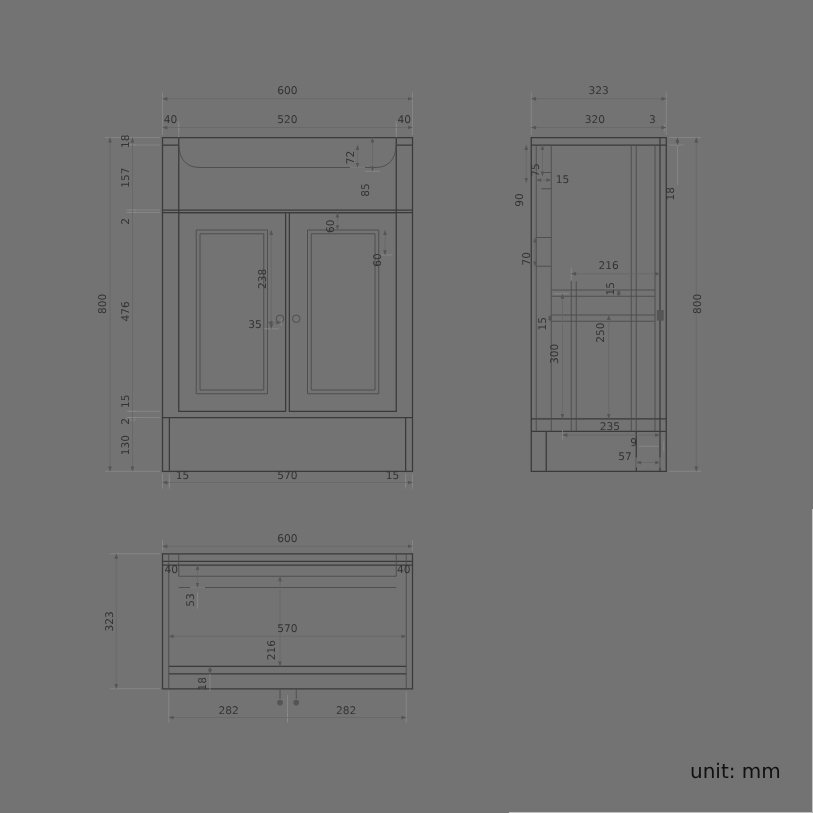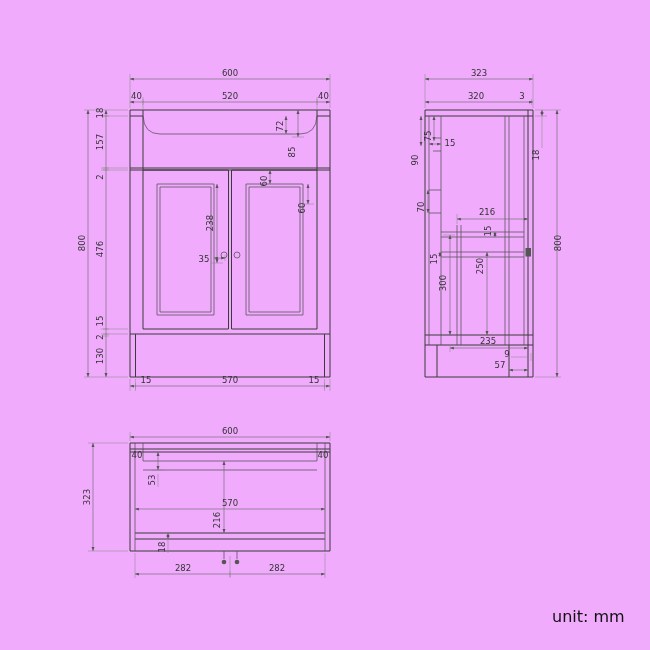--- a/index.html
+++ b/index.html
@@ -1,16 +1,16 @@
 <!DOCTYPE html>
 <html><head>
 <meta charset="utf-8">
 <style>
   html,body{margin:0;padding:0;background:#fff;}
-  .stage{position:relative;width:650px;height:650px;background:#f0abfc;overflow:hidden;
+  .stage{position:relative;width:650px;height:650px;background:#737373;overflow:hidden;
          font-family:"DejaVu Sans",sans-serif;}
   svg{display:block;}
   .o  {stroke:#3a3a3a;stroke-width:1;fill:none;}
   .o2 {stroke:#4a4a4a;stroke-width:0.7;fill:none;}
   .d  {stroke:#666;stroke-width:0.6;fill:none;
        marker-start:url(#as);marker-end:url(#ae);}
   .e  {stroke:#8d8d8d;stroke-width:0.55;fill:none;}
   .t  {font-family:"DejaVu Sans",sans-serif;font-size:8.5px;fill:#333;text-anchor:middle;}
   .big{font-family:"DejaVu Sans",sans-serif;font-size:16px;fill:#111;text-anchor:start;}
 </style>

